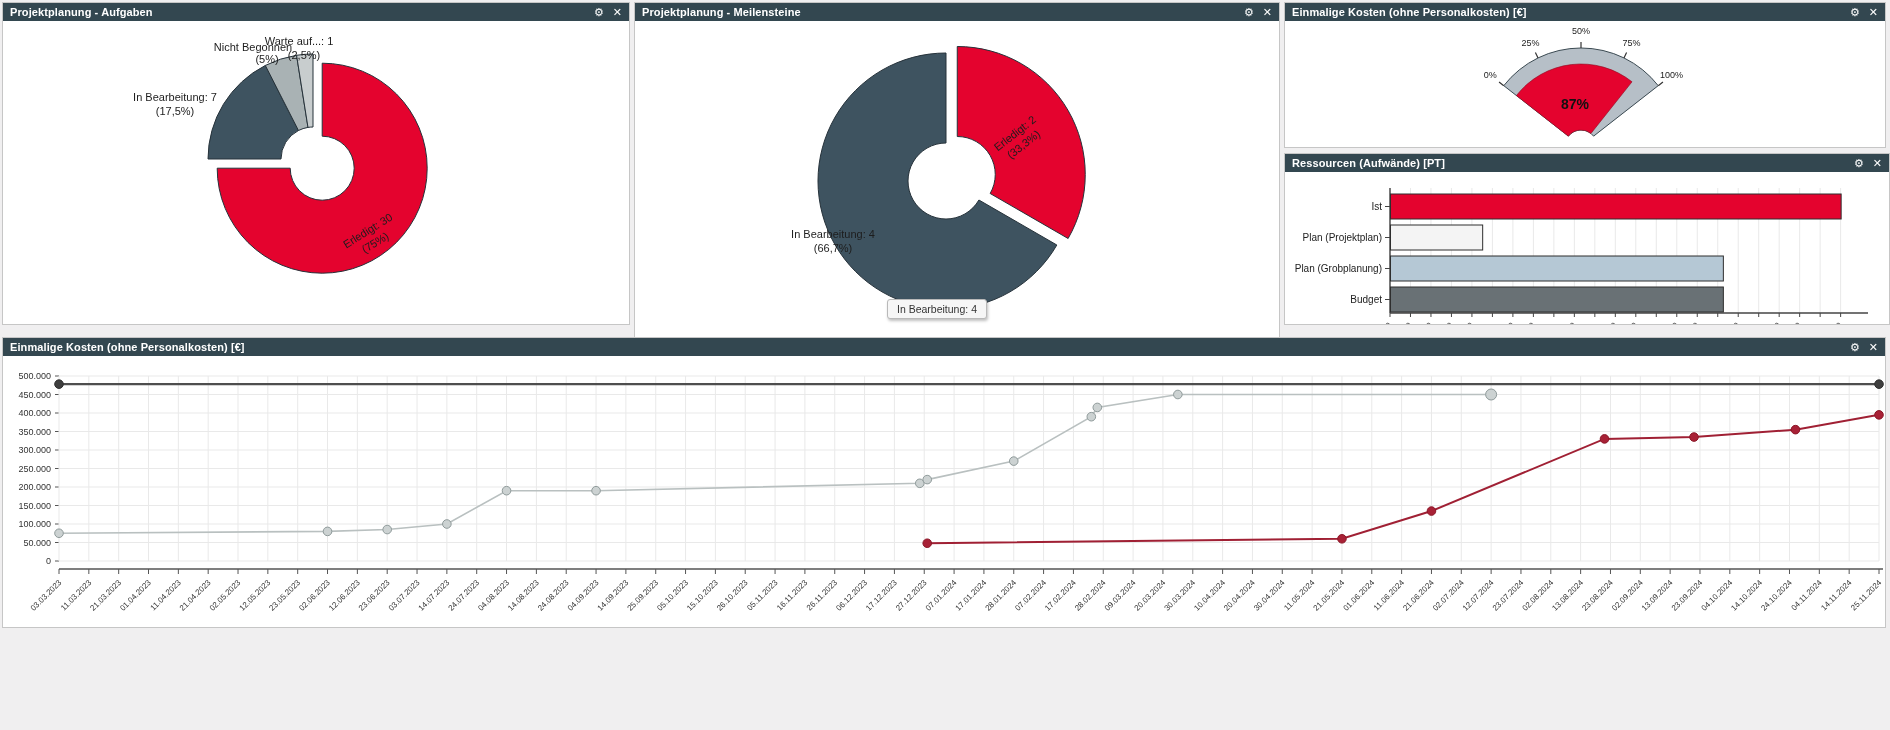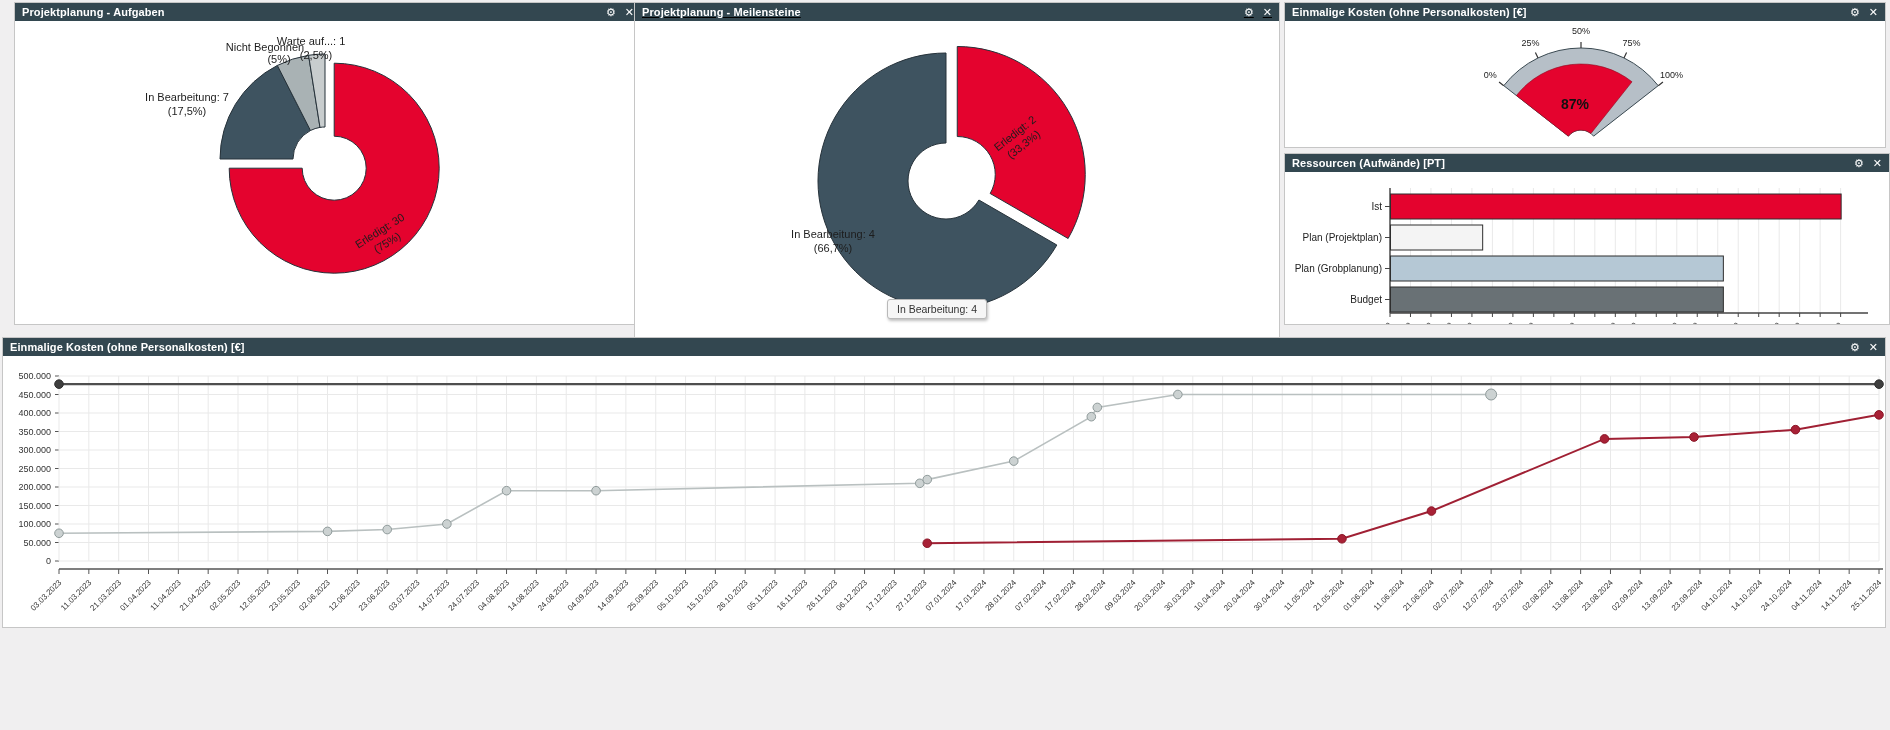--- a/index.html
+++ b/index.html
@@ -13,21 +13,21 @@
   svg{display:block;}
   svg text{font-family:"Liberation Sans",sans-serif;}
   .tooltip{position:absolute;background:#f6f6f6;border:1px solid #b9b9b9;border-radius:3px;
            padding:3px 9px;font-size:10.5px;color:#333;box-shadow:1px 2px 3px rgba(0,0,0,.25);white-space:nowrap;}
 </style>
 </head>
 <body>
 
 <div id="page">
 
-  <div class="panel" style="left:2px;top:2px;width:628px;height:323px;margin-left:12px;">
+  <div class="panel" style="left:2px;top:2px;width:628px;height:323px;">
     <div class="panel-header">
       <span class="panel-title">Projektplanung - Aufgaben</span>
       <span class="hdr-icon">⚙</span>
       <span class="hdr-icon">✕</span>
     </div>
     <div class="panel-body">
       <svg id="svg-tasks" width="626" height="303" viewBox="0 0 626 303">
           <path d="M319.19238815542514,42.19238815542511 A105,105 0 1 1 214.19238815542514,147.19238815542514 L287.19238815542514,147.1923881554251 A32,32 0 1 0 319.19238815542514,115.1923881554251 Z" fill="#e4032e" stroke="#26323a" stroke-width="1"></path>
           <path d="M205,138.00000000000003 A105,105 0 0 1 262.33099752734756,44.44431496022138 L295.4723040083345,109.48779122597223 A32,32 0 0 0 278,138 Z" fill="#3e5360" stroke="#26323a" stroke-width="1"></path>
           <path d="M262.33099752734756,44.44431496022138 A105,105 0 0 1 293.5743811707757,34.29272423751054 L304.9940971187126,106.39397310095559 A32,32 0 0 0 295.4723040083345,109.48779122597223 Z" fill="#a9b2b4" stroke="#26323a" stroke-width="1"></path>
@@ -49,21 +49,21 @@
             <text x="172" y="94" text-anchor="middle" font-size="11" fill="#1d1d1d">(17,5%)</text>
           </g>
           <g transform="rotate(-32 370 218)">
             <text x="370" y="212" text-anchor="middle" font-size="11" fill="#1d1d1d">Erledigt: 30</text>
             <text x="370" y="226" text-anchor="middle" font-size="11" fill="#1d1d1d">(75%)</text>
           </g>
         </svg>
     </div>
   </div>
 
-  <div class="panel" style="left:634px;top:2px;width:646px;height:363px;text-decoration:underline;">
+  <div class="panel" style="left:634px;top:2px;width:646px;height:363px;">
     <div class="panel-header">
       <span class="panel-title">Projektplanung - Meilensteine</span>
       <span class="hdr-icon">⚙</span>
       <span class="hdr-icon">✕</span>
     </div>
     <div class="panel-body">
       <svg id="svg-milestones" width="644" height="303" viewBox="0 0 644 303">
           <path d="M322.2583302491977,25.5 A128,128 0 0 1 433.10958193360585,217.49999999999997 L355.1672955930064,172.5 A38,38 0 0 0 322.2583302491977,115.5 Z" fill="#e4032e" stroke="#26323a" stroke-width="1"></path>
           <path d="M421.85125168440817,223.99999999999997 A128,128 0 1 1 310.99999999999994,32 L311,122 A38,38 0 1 0 343.9089653438087,179 Z" fill="#3e5360" stroke="#26323a" stroke-width="1"></path>
           <g transform="">

